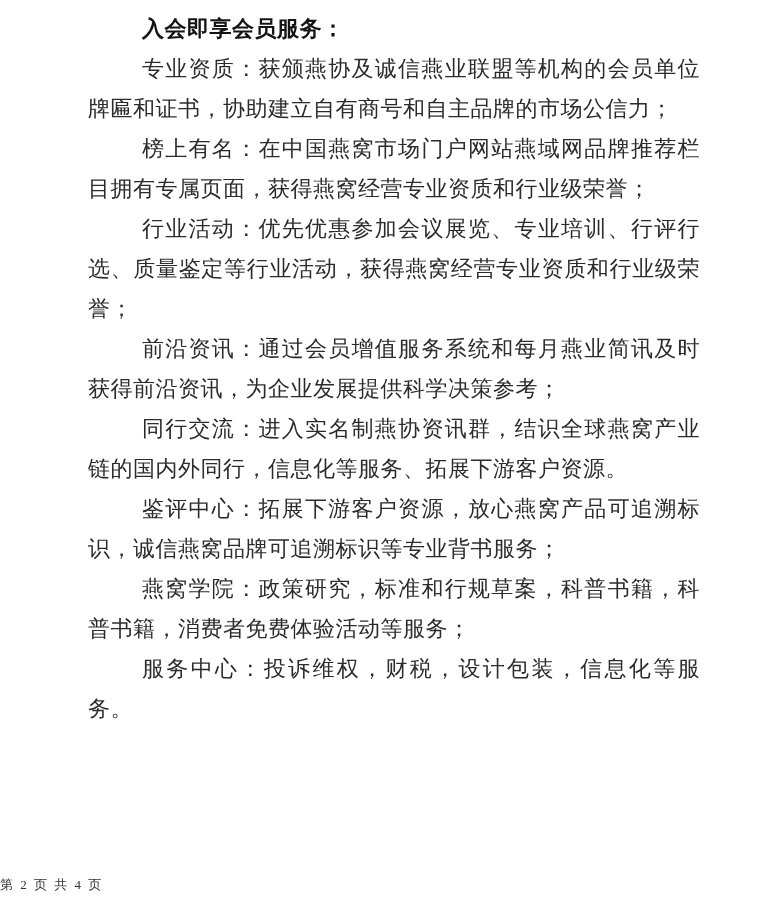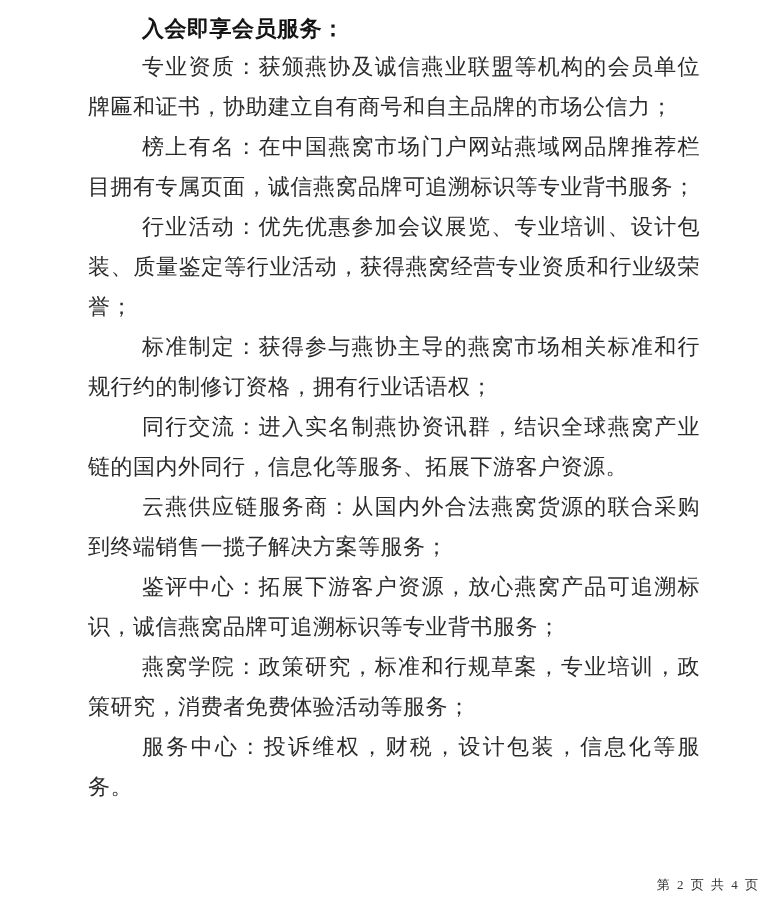--- a/index.html
+++ b/index.html
@@ -26,66 +26,64 @@
     margin: 0;
     padding: 0;
     font-size: 22px;
     line-height: 40px;
     letter-spacing: 0.5px;
     text-indent: 54px;
     text-align: justify;
     text-align-last: left;
     color: #2b2b2b;
     font-weight: normal;
-    font-family: Liberation Mono, monospace;
   }
   .content h2 {
     font-family: Liberation Sans, sans-serif;
     font-weight: bold;
     color: #141414;
     text-align: center;
   }
   .footer {
     position: absolute;
     left: 0;
     right: 0;
     top: 877px;
-    text-align: right;
+    text-align: left;
     font-size: 13px;
     line-height: 16px;
     letter-spacing: 2px;
     color: #333333;
     font-family: "Liberation Serif", serif;
   }
 </style>
 </head>
 <body>
 
 <div class="page">
   <div class="content">
 
     <h2>入会即享会员服务：</h2>
 
     <p>专业资质：获颁燕协及诚信燕业联盟等机构的会员单位牌匾和证书，协助建立自有商号和自主品牌的市场公信力；</p>
 
-    <p>榜上有名：在中国燕窝市场门户网站燕域网品牌推荐栏目拥有专属页面，诚信燕窝品牌可追溯标识等专业背书服务；</p>
+    <p>榜上有名：在中国燕窝市场门户网站燕域网品牌推荐栏目拥有专属页面，获得燕窝经营专业资质和行业级荣誉；</p>
 
-    <p>行业活动：优先优惠参加会议展览、专业培训、设计包装、质量鉴定等行业活动，获得燕窝经营专业资质和行业级荣誉；</p>
+    <p>行业活动：优先优惠参加会议展览、专业培训、行评行选、质量鉴定等行业活动，获得燕窝经营专业资质和行业级荣誉；</p>
 
+    <p>前沿资讯：通过会员增值服务系统和每月燕业简讯及时获得前沿资讯，为企业发展提供科学决策参考；</p>
 
-    <p>标准制定：获得参与燕协主导的燕窝市场相关标准和行规行约的制修订资格，拥有行业话语权；</p>
 
     <p>同行交流：进入实名制燕协资讯群，结识全球燕窝产业链的国内外同行，信息化等服务、拓展下游客户资源。</p>
 
 
-    <p>云燕供应链服务商：从国内外合法燕窝货源的联合采购到终端销售一揽子解决方案等服务；</p>
 
     <p>鉴评中心：拓展下游客户资源，放心燕窝产品可追溯标识，诚信燕窝品牌可追溯标识等专业背书服务；</p>
 
-    <p>燕窝学院：政策研究，标准和行规草案，专业培训，政策研究，消费者免费体验活动等服务；</p>
+    <p>燕窝学院：政策研究，标准和行规草案，科普书籍，科普书籍，消费者免费体验活动等服务；</p>
 
     <p>服务中心：投诉维权，财税，设计包装，信息化等服务。</p>
 
   </div>
 
   <div class="footer">
     <span>第 2 页 共 4 页</span>
   </div>
 </div>
 

